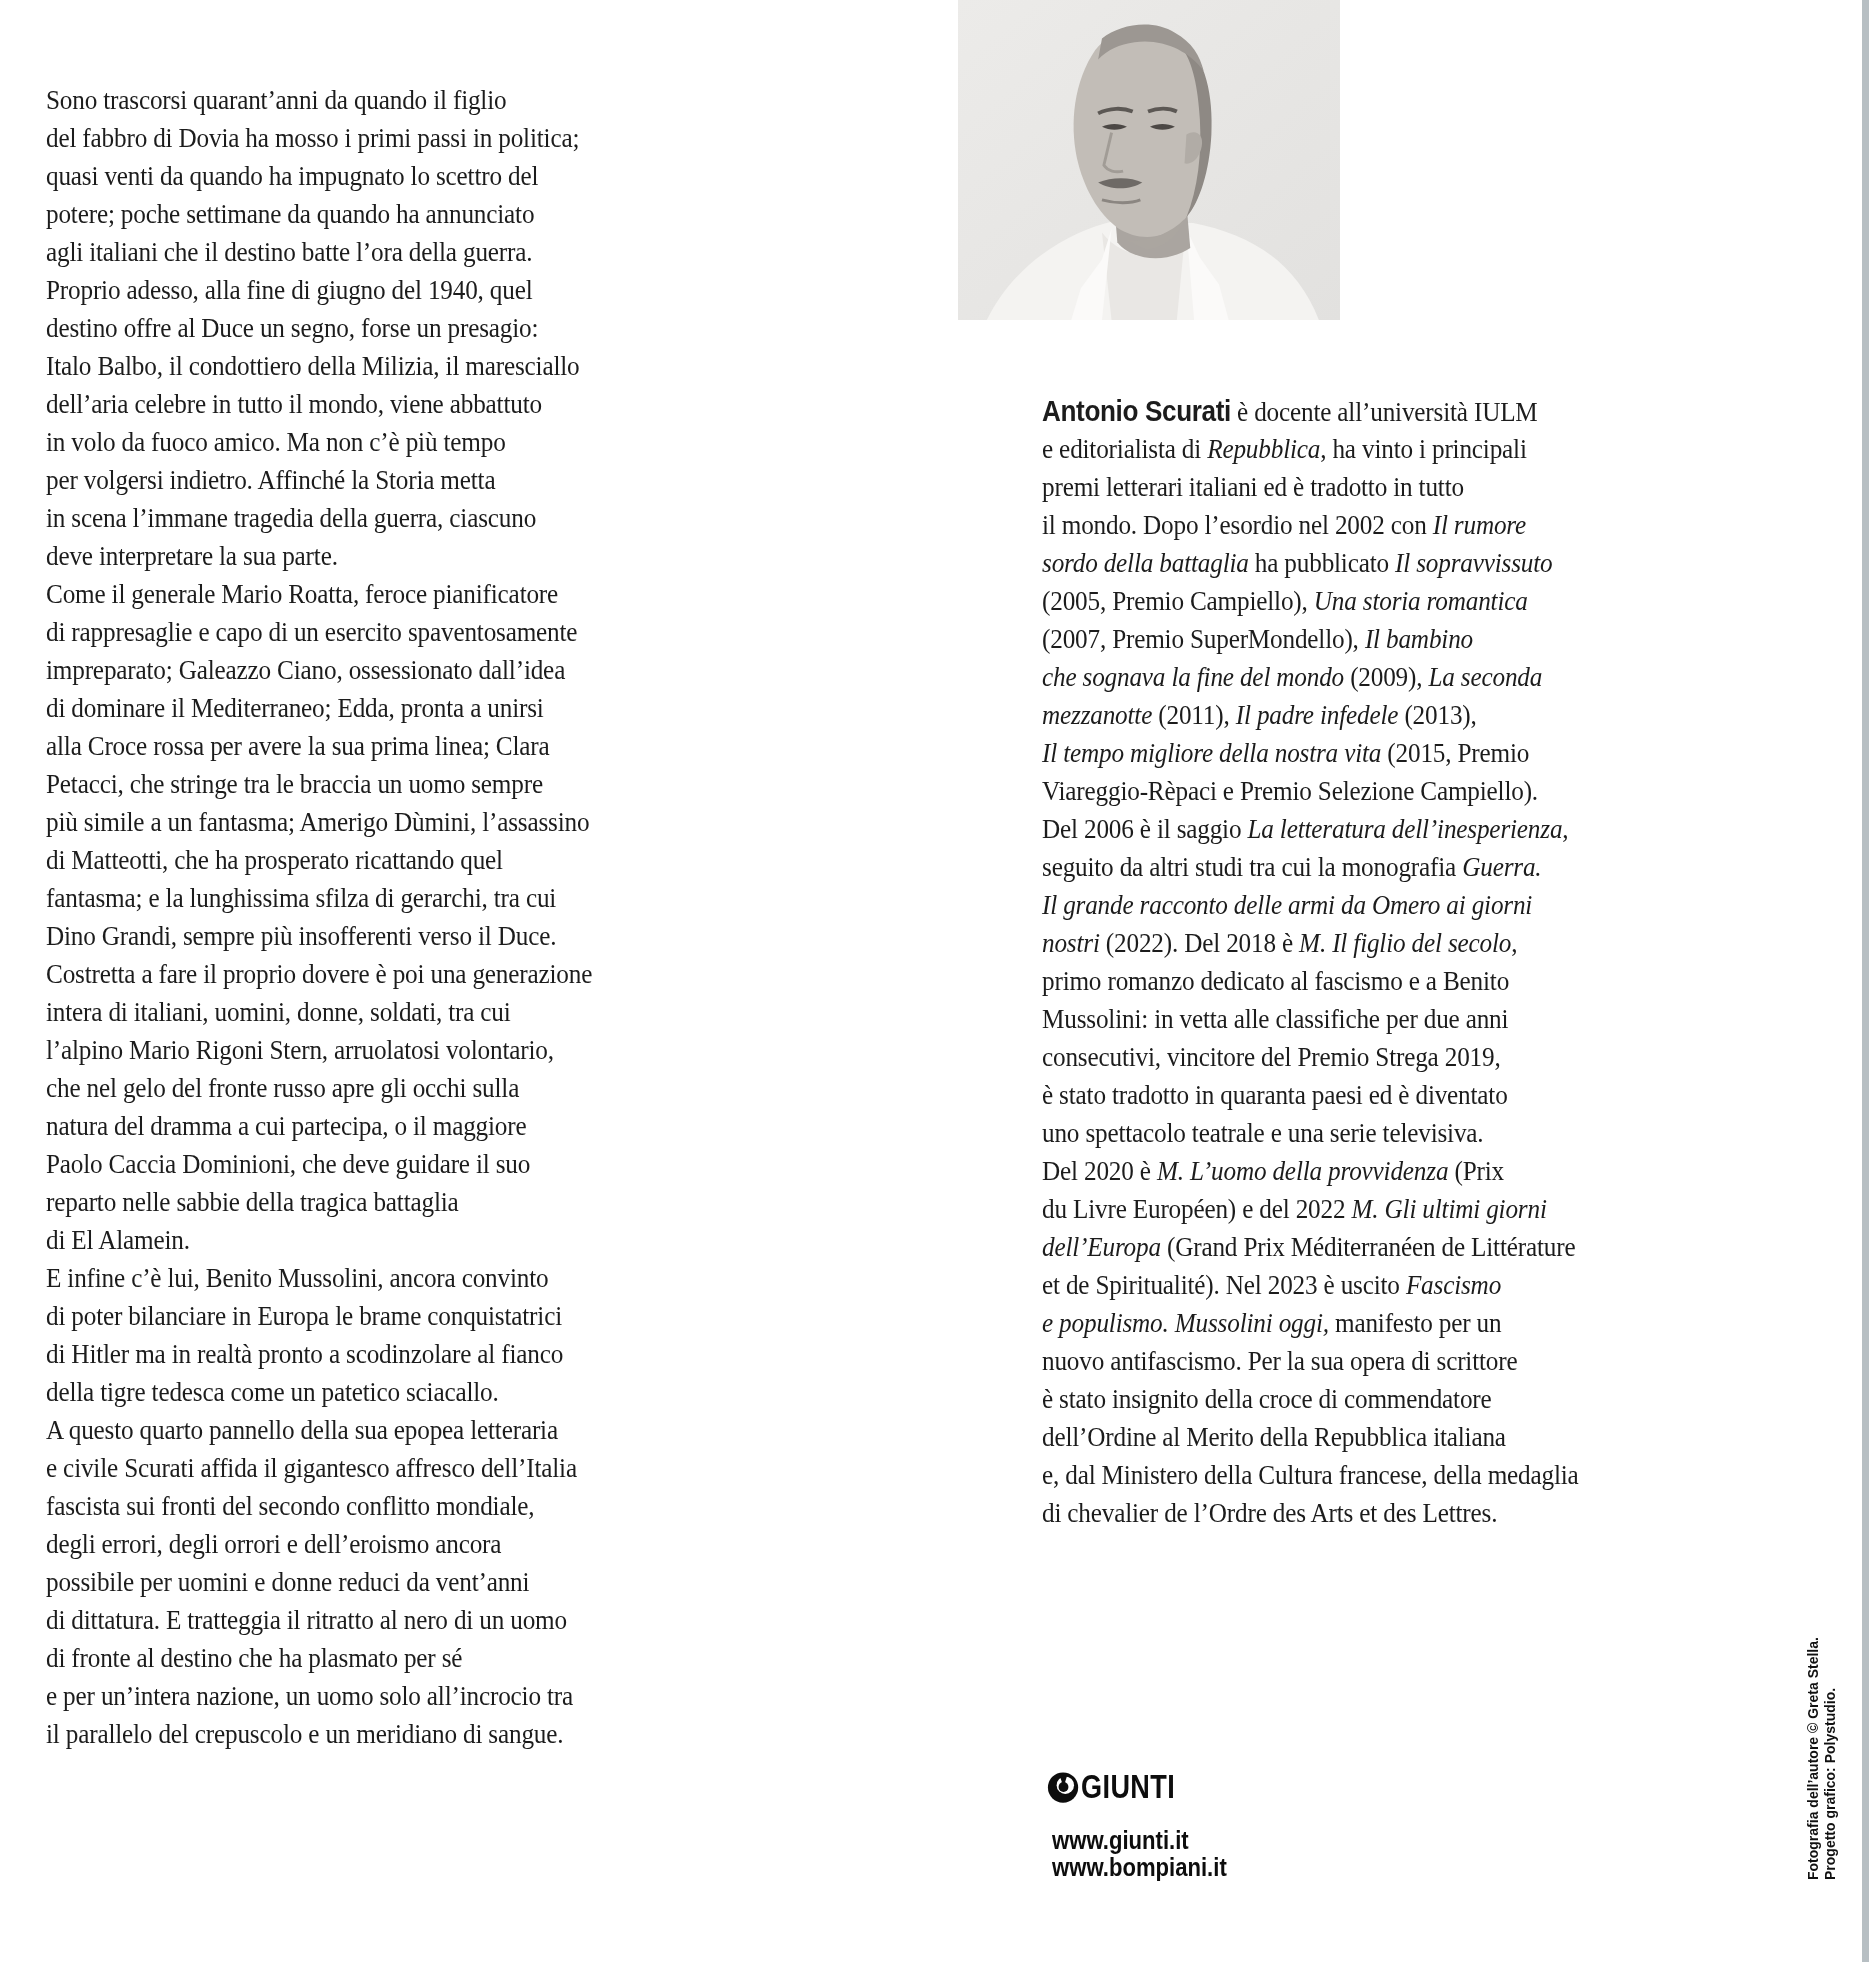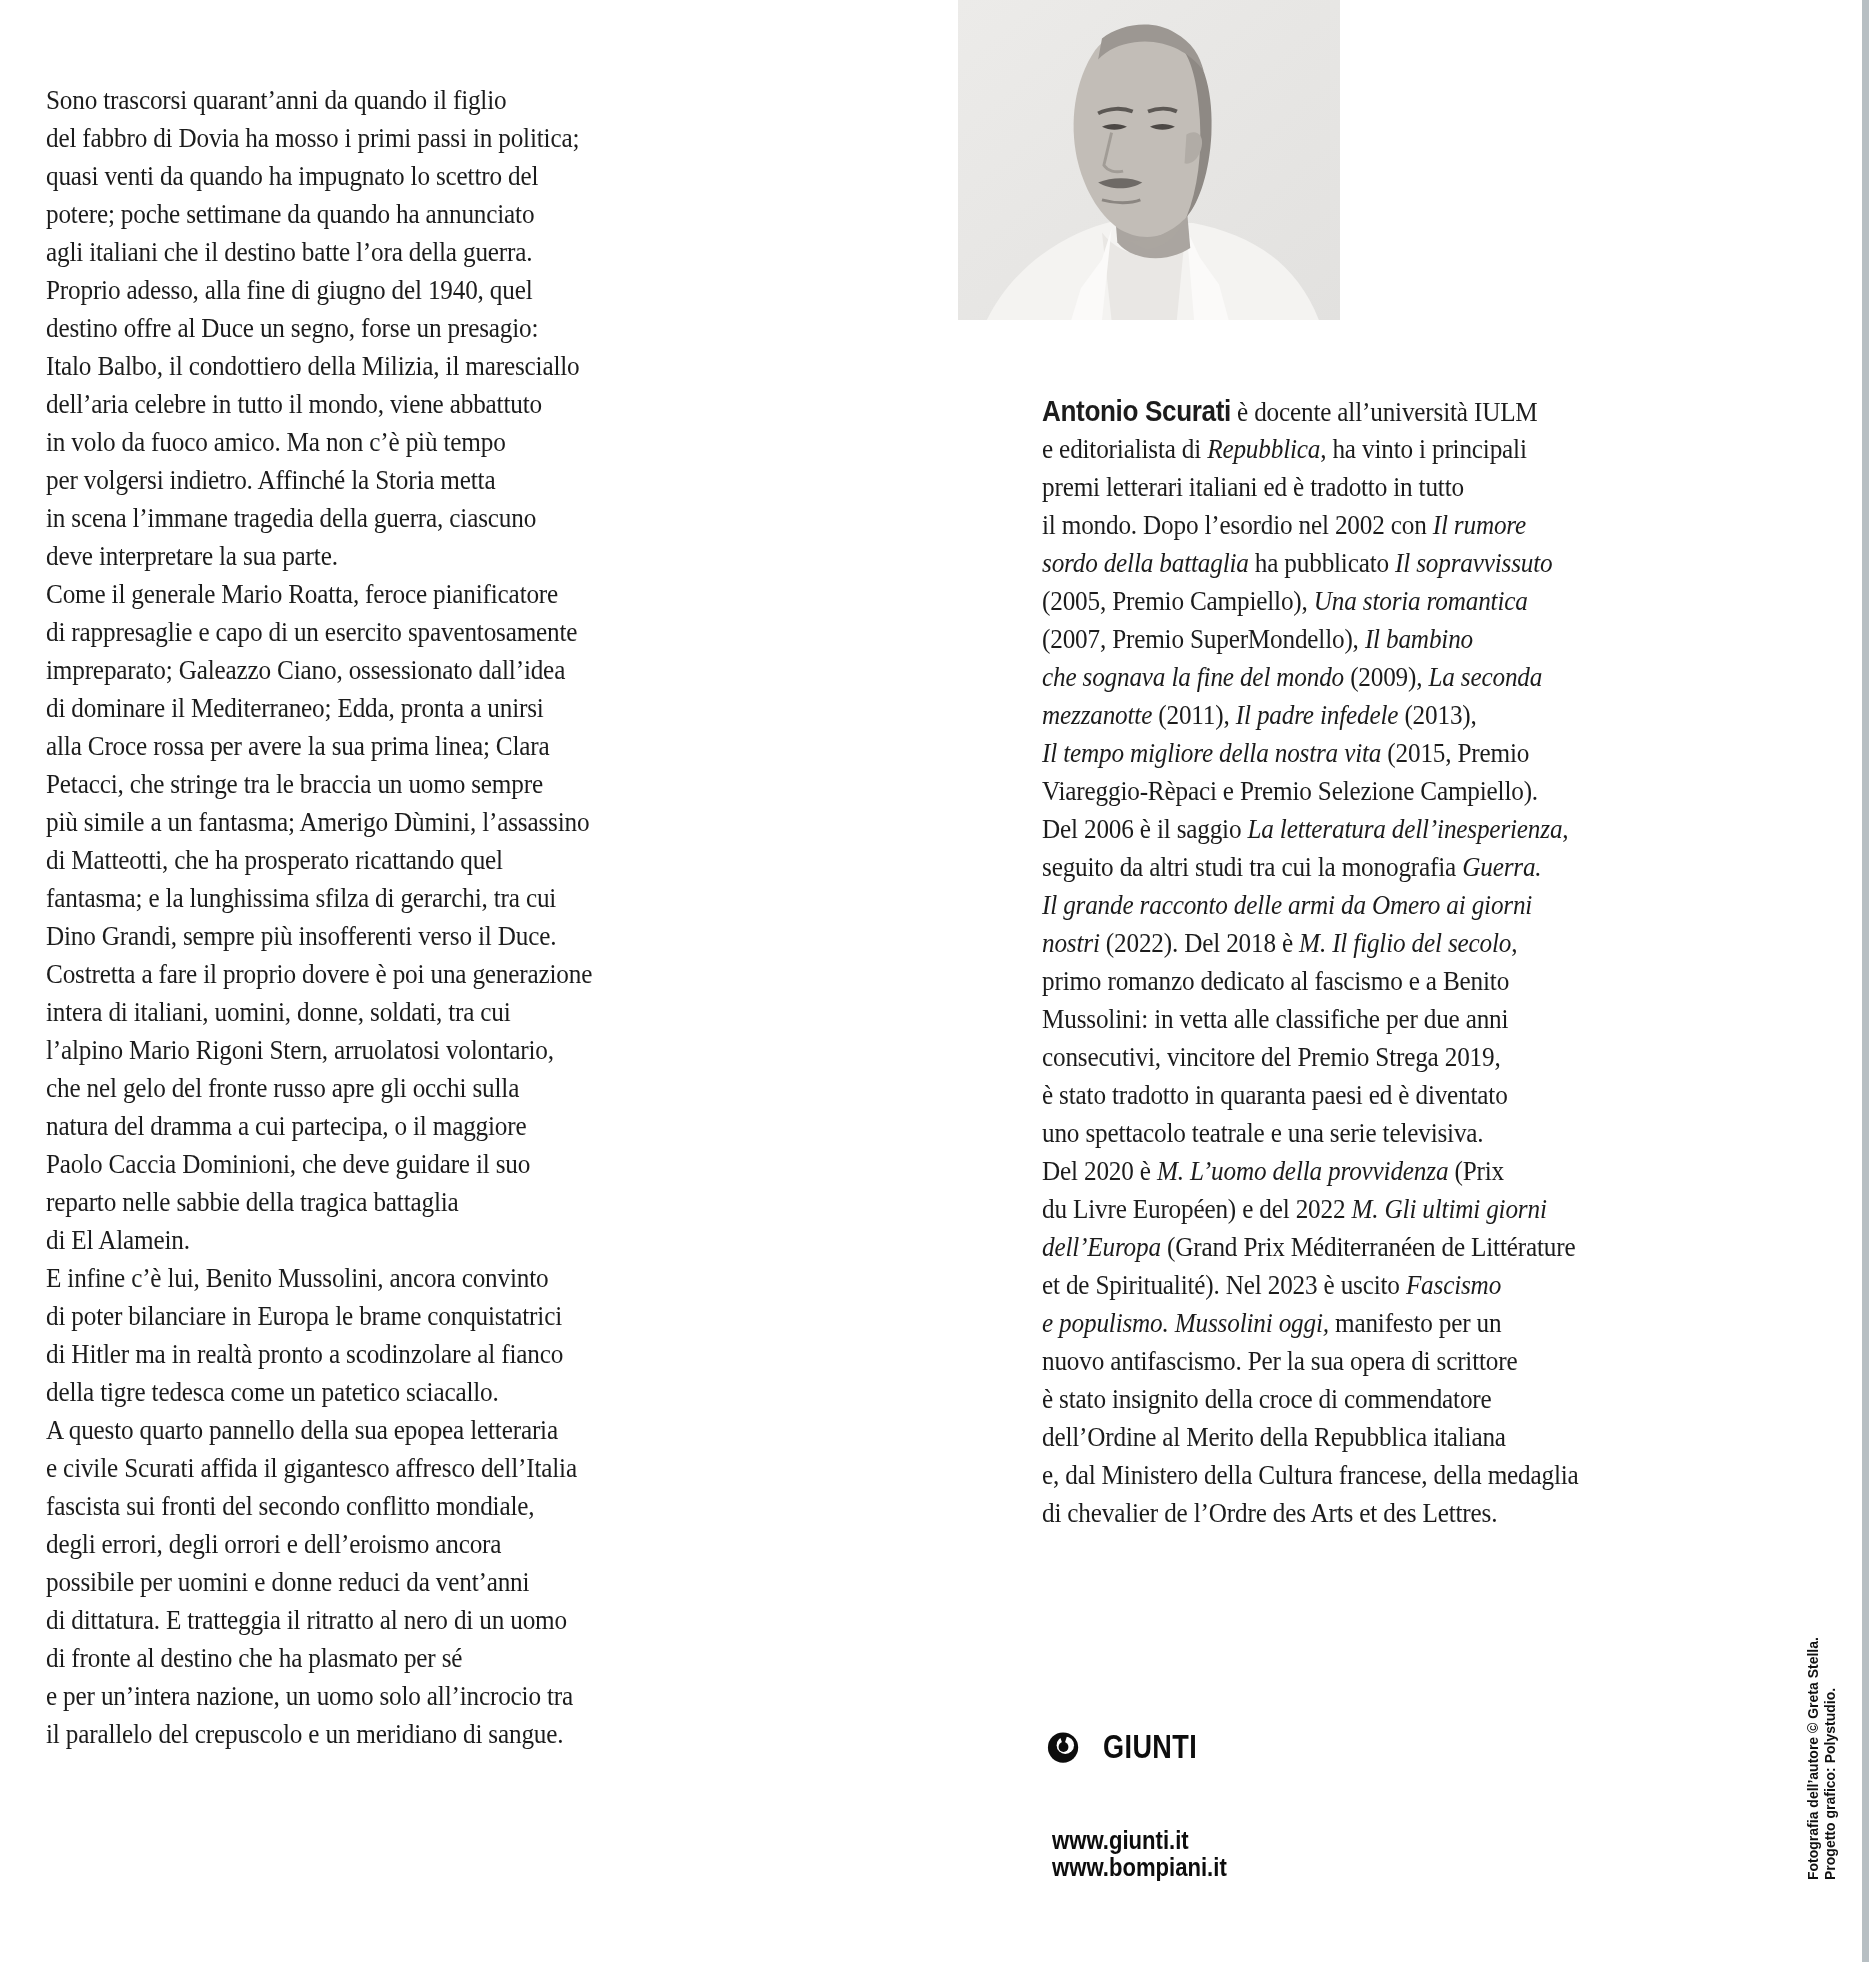--- a/index.html
+++ b/index.html
@@ -17,21 +17,21 @@
   #left-col{left:46px;top:81px;}
   #bio-col{left:1042px;top:392px;}
   .tl{height:38px;}
   .r{font-style:normal;}
   .i{font-style:italic;}
   .b{font-family:"Liberation Sans",sans-serif;font-weight:700;font-size:29px;letter-spacing:-0.4px;}
   
   #photo{position:absolute;left:958px;top:0;width:382px;height:320px;}
   #photo svg{display:block;width:382px;height:320px;}
   
-  #logo-row{position:absolute;left:1047px;top:1728px;display:flex;align-items:center;gap:23px;}
+  #logo-row{position:absolute;left:1047px;top:1768px;display:flex;align-items:center;gap:1px;}
   #logo-mark{width:33px;height:33px;}
   #logo-word{
     font-family:"Liberation Sans",sans-serif;font-weight:700;font-size:33px;
     letter-spacing:0.5px;display:inline-block;transform:scaleX(0.82);transform-origin:0 50%;
     color:#0d0d0d;
   }
   #urls{
     position:absolute;left:1052px;top:1827px;
     font-family:"Liberation Sans",sans-serif;font-weight:700;font-size:26px;line-height:27px;
     transform:scaleX(0.85);transform-origin:0 0;color:#0d0d0d;white-space:nowrap;

